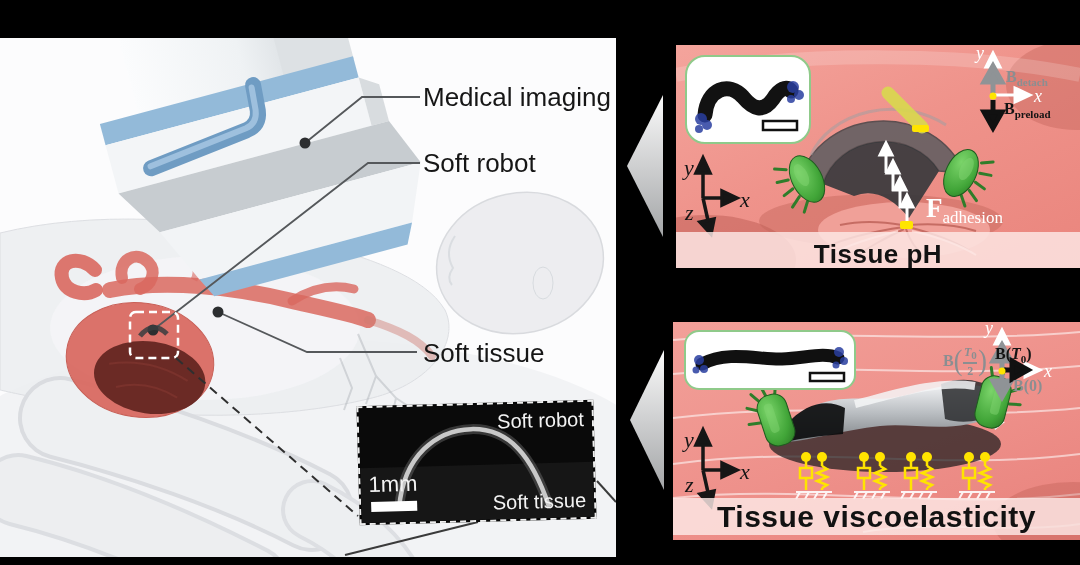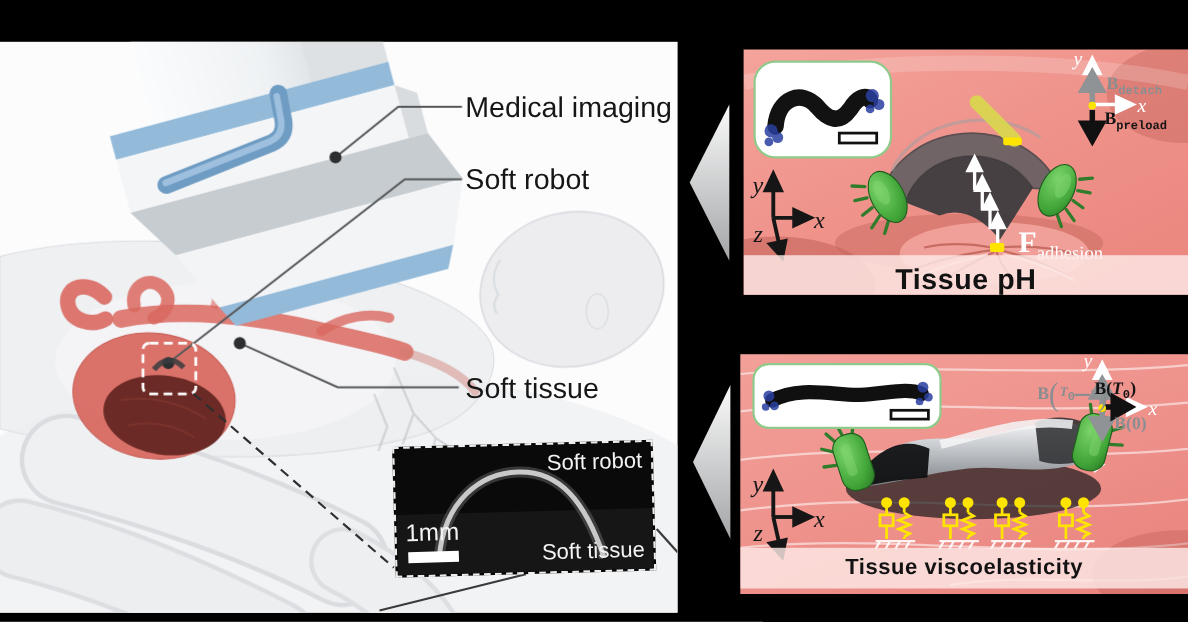--- a/index.html
+++ b/index.html
@@ -19,36 +19,36 @@
   #panel-ph{left:676px;top:45px;width:404px;height:223px;
     background:linear-gradient(155deg,#f4a49c 0%,#ef938b 45%,#ea857d 100%);}
   #panel-visco{left:673px;top:322px;width:407px;height:218px;
     background:linear-gradient(160deg,#f2a099 0%,#ee908a 55%,#e8827c 100%);}
   .caption-band{position:absolute;left:0;right:0;background:rgba(253,233,230,.82);
     display:flex;align-items:center;justify-content:center;}
   .caption-text{font-weight:bold;color:#121212;letter-spacing:.5px;}
   #panel-ph .caption-band{top:187px;height:44px;}
   #panel-ph .caption-text{font-size:26px;}
   #panel-visco .caption-band{top:176px;height:37px;}
-  #panel-visco .caption-text{font-size:20px;}
+  #panel-visco .caption-text{font-size:30px;}
   .photo-inset{position:absolute;background:#fff;border:2.5px solid #8fca8a;box-sizing:border-box;}
   #ph-inset{left:9px;top:10px;width:126px;height:89px;border-radius:20px;}
   #visco-inset{left:11px;top:8px;width:172px;height:60px;border-radius:15px;}
   
   .bvec{position:absolute;font-family:"Liberation Serif",serif;font-weight:bold;
         font-size:16px;line-height:1;white-space:nowrap;}
-  .bvec sub{font-size:11px;font-family:Liberation Mono, monospace;}
+  .bvec sub{font-size:11px;}
   .gray{color:#8b8e91;}
   .blk{color:#141414;}
   .fadh{position:absolute;font-family:"Liberation Serif",serif;font-weight:bold;color:#fff;
         font-size:27px;line-height:1;white-space:nowrap;}
   .fadh sub{font-size:17px;font-weight:normal;}
   .bfrac{display:inline-flex;align-items:center;}
   .bfrac .paren{font-size:26px;font-weight:normal;transform:scaleY(1.15);}
-  .bfrac .stack{display:inline-flex;flex-direction:row;align-items:center;font-size:12px;margin:0 1px;}
+  .bfrac .stack{display:inline-flex;flex-direction:column;align-items:center;font-size:12px;margin:0 1px;}
   .bfrac .stack .bar{width:14px;height:1.5px;background:currentColor;margin:1px 0;}
   svg text{font-family:"Liberation Serif",serif;font-style:italic;}
 </style>
 </head>
 <body>
 
 <div id="stage">
 
   <div id="left-figure" class="abs">
     <svg width="616" height="519" viewBox="0 0 616 519">
@@ -282,21 +282,21 @@
         <rect x="76" y="64" width="34" height="9" fill="#ffffff" stroke="#111" stroke-width="2.5"></rect>
       </svg>
     </div>
 
     <span class="bvec gray" style="left:330px;top:24px;">
       <span>B</span><sub>detach</sub>
     </span>
     <span class="bvec blk" style="left:328px;top:56px;">
       <span>B</span><sub>preload</sub>
     </span>
-    <span class="fadh" style="left:250px;top:150px;margin-top:12px;">
+    <span class="fadh" style="left:250px;top:150px;">
       <span>F</span><sub>adhesion</sub>
     </span>
 
     <div class="caption-band">
       <span class="caption-text">Tissue pH</span>
     </div>
   </div>
 
   <div id="panel-visco" class="abs panel">
     <svg class="abs" style="left:0;top:0;" width="407" height="218" viewBox="0 0 407 218">

